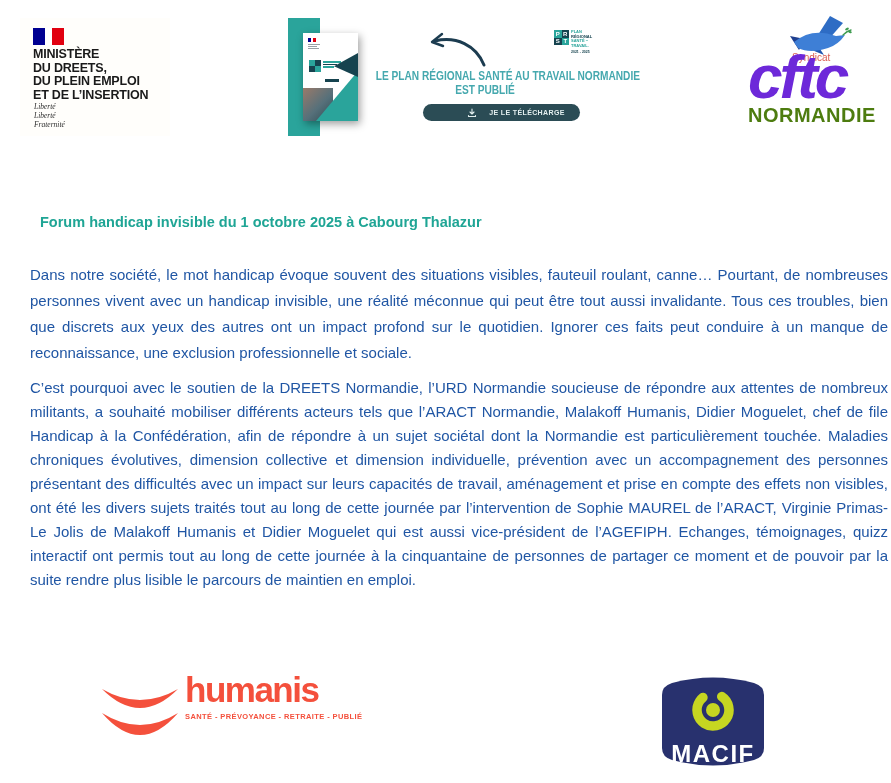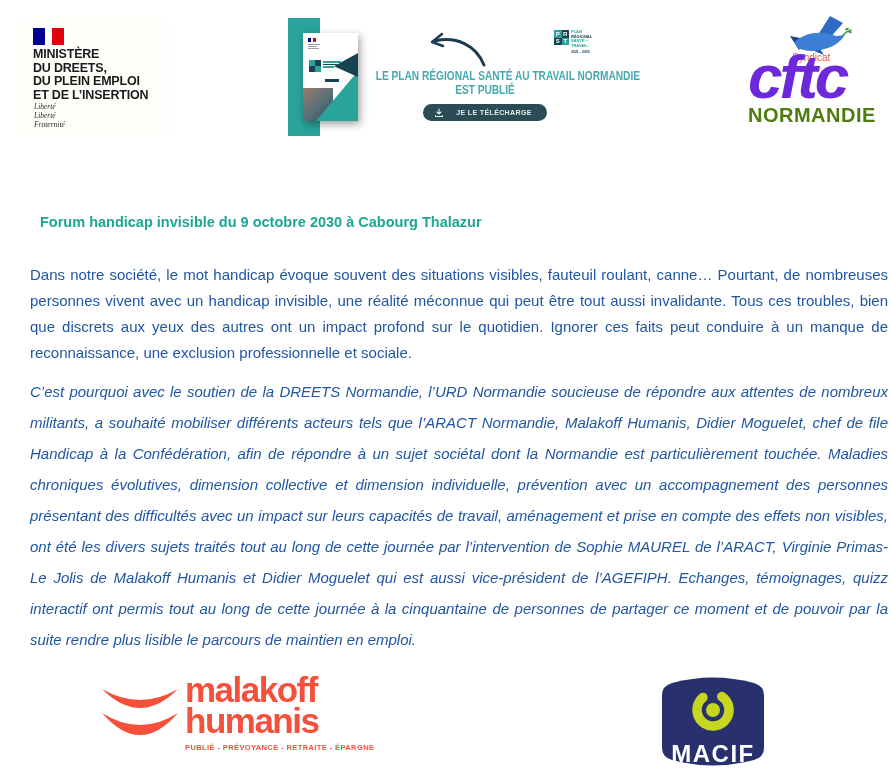--- a/index.html
+++ b/index.html
@@ -48,36 +48,36 @@
   .cells span:nth-child(1){background:#2AA49B}.cells span:nth-child(2){background:#16434F}
   .cells span:nth-child(3){background:#16434F}.cells span:nth-child(4){background:#2AA49B}
   .mini-text{font-size:4px;line-height:4.6px;font-weight:bold;color:#2AA49B;}
   .mini-text div:nth-child(2){color:#16434F}
   .mini-text .years{color:#16434F;font-size:3.5px;margin-top:1.5px;}
   .banner-text{position:absolute;left:57px;top:51px;width:280px;text-align:center;
                color:#45A8AE;font-weight:bold;font-size:13px;line-height:13.5px;
                transform:scaleX(.78);transform-origin:50% 0;white-space:nowrap;}
   .dl-btn{position:absolute;left:135px;top:86px;width:124px;height:17px;background:#2B4C55;
           border-radius:9px;display:flex;align-items:center;justify-content:center;gap:7px;
-          color:#E3EFEF;font-size:8px;font-weight:bold;letter-spacing:.4px;cursor:pointer;}
+          color:#E3EFEF;font-size:8px;font-weight:bold;letter-spacing:.4px;cursor:pointer;padding-left:33px;}
   .dl-btn span{transform:scaleX(.88);white-space:nowrap;}
 
   .cftc{position:absolute;left:740px;top:14px;width:114px;height:112px;}
   .dove{position:absolute;left:50px;top:0;width:62px;height:46px;}
   .syndicat{position:absolute;left:12px;top:38px;font-size:10px;color:#D95B4F;padding-left:40px;}
   .cftc-name{position:absolute;left:8px;top:40px;font-size:62px;line-height:46px;
              font-weight:bold;letter-spacing:-3px;color:#6d28d9;font-style:italic;}
   .cftc-region{position:absolute;left:8px;top:90px;font-size:20px;font-weight:bold;
                letter-spacing:.5px;color:#4d7c0f;}
 
   
   .heading{position:absolute;left:40px;top:214px;margin:0;font-size:14.5px;font-weight:bold;color:#1FA595;}
   .para{position:absolute;left:18px;width:858px;margin:12px;text-align:justify;color:#2056A4;font-size:15px;}
   .p1{top:250px;line-height:26px;}
-  .p2{top:364px;line-height:31px;font-style:italic;}
+  .p2{top:364px;line-height:24px;}
 
   
   .malakoff{position:absolute;left:100px;top:670px;width:255px;height:98px;}
   .smiles{position:absolute;left:0;top:14px;width:80px;height:62px;}
   .mk-text{position:absolute;left:85px;top:4px;}
   .mk-name{color:#F4503C;font-weight:bold;font-size:35px;line-height:31px;letter-spacing:-1.5px;}
   .mk-tagline{margin-top:7px;color:#F4503C;font-weight:bold;font-size:7.5px;letter-spacing:.4px;white-space:nowrap;}
 
   .macif{position:absolute;left:660px;top:668px;width:106px;height:107px;}
   .macif svg{position:absolute;left:0;top:0;}
@@ -175,35 +175,34 @@
       <path d="M4,28 Q22,13 46,22 L55,21 Q48,31 38,34 Q20,40 8,34 Z" fill="#3E7FD6"></path>
       <path d="M53,21 Q57,17 61,16" stroke="#3E9B4F" stroke-width="1.4" fill="none" stroke-linecap="round"></path>
       <ellipse cx="57" cy="15" rx="2" ry="1.1" fill="#3E9B4F" transform="rotate(-25 57 15)"></ellipse>
       <ellipse cx="60" cy="18" rx="1.8" ry="1" fill="#3E9B4F" transform="rotate(20 60 18)"></ellipse>
     </svg>
     <div class="syndicat">Syndicat</div>
     <div class="cftc-name">cftc</div>
     <div class="cftc-region">NORMANDIE</div>
   </div>
 
-  <h1 class="heading">Forum handicap invisible du 9 octobre 2030 à Cabourg Thalazur</h1>
+  <h1 class="heading">Forum handicap invisible du 1 octobre 2025 à Cabourg Thalazur</h1>
   <p class="para p1">Dans notre société, le mot handicap évoque souvent des situations visibles, fauteuil roulant, canne… Pourtant, de nombreuses personnes vivent avec un handicap invisible, une réalité méconnue qui peut être tout aussi invalidante. Tous ces troubles, bien que discrets aux yeux des autres ont un impact profond sur le quotidien. Ignorer ces faits peut conduire à un manque de reconnaissance, une exclusion professionnelle et sociale.</p>
   <p class="para p2">C’est pourquoi avec le soutien de la DREETS Normandie, l’URD Normandie soucieuse de répondre aux attentes de nombreux militants, a souhaité mobiliser différents acteurs tels que l’ARACT Normandie, Malakoff Humanis, Didier Moguelet, chef de file Handicap à la Confédération, afin de répondre à un sujet sociétal dont la Normandie est particulièrement touchée. Maladies chroniques évolutives, dimension collective et dimension individuelle, prévention avec un accompagnement des personnes présentant des difficultés avec un impact sur leurs capacités de travail, aménagement et prise en compte des effets non visibles, ont été les divers sujets traités tout au long de cette journée par l’intervention de Sophie MAUREL de l’ARACT, Virginie Primas-Le Jolis de Malakoff Humanis et Didier Moguelet qui est aussi vice-président de l’AGEFIPH. Echanges, témoignages, quizz interactif ont permis tout au long de cette journée à la cinquantaine de personnes de partager ce moment et de pouvoir par la suite rendre plus lisible le parcours de maintien en emploi.</p>
 
   <div class="malakoff">
     <svg class="smiles" viewBox="0 0 80 62">
       <path d="M2,5 Q40,27 78,5 Q40,43 2,5 Z" fill="#F4503C"></path>
       <path d="M2,29 Q40,53 78,29 Q40,73 2,29 Z" fill="#F4503C"></path>
     </svg>
     <div class="mk-text">
       <div class="mk-name">
-        <div>malakoff</div>
         <div>humanis</div>
       </div>
-      <div class="mk-tagline">PUBLIÉ - PRÉVOYANCE - RETRAITE - ÉPARGNE</div>
+      <div class="mk-tagline">SANTÉ - PRÉVOYANCE - RETRAITE - PUBLIÉ</div>
     </div>
   </div>
 
   <div class="macif">
     <svg width="106" height="107" viewBox="0 0 106 107">
       <path d="M12,15 Q53,4 94,15 Q104,18 104,27 L104,80 Q104,89 94,92 Q53,103 12,92 Q2,89 2,80 L2,27 Q2,18 12,15 Z" fill="#28316E"></path>
       <circle cx="53" cy="42" r="16" fill="none" stroke="#C6D621" stroke-width="9.5" stroke-linecap="round" stroke-dasharray="80 21" transform="rotate(-57 53 42)"></circle>
       <circle cx="53" cy="42" r="7" fill="#C6D621"></circle>
     </svg>
     <div class="macif-name">MACIF</div>

